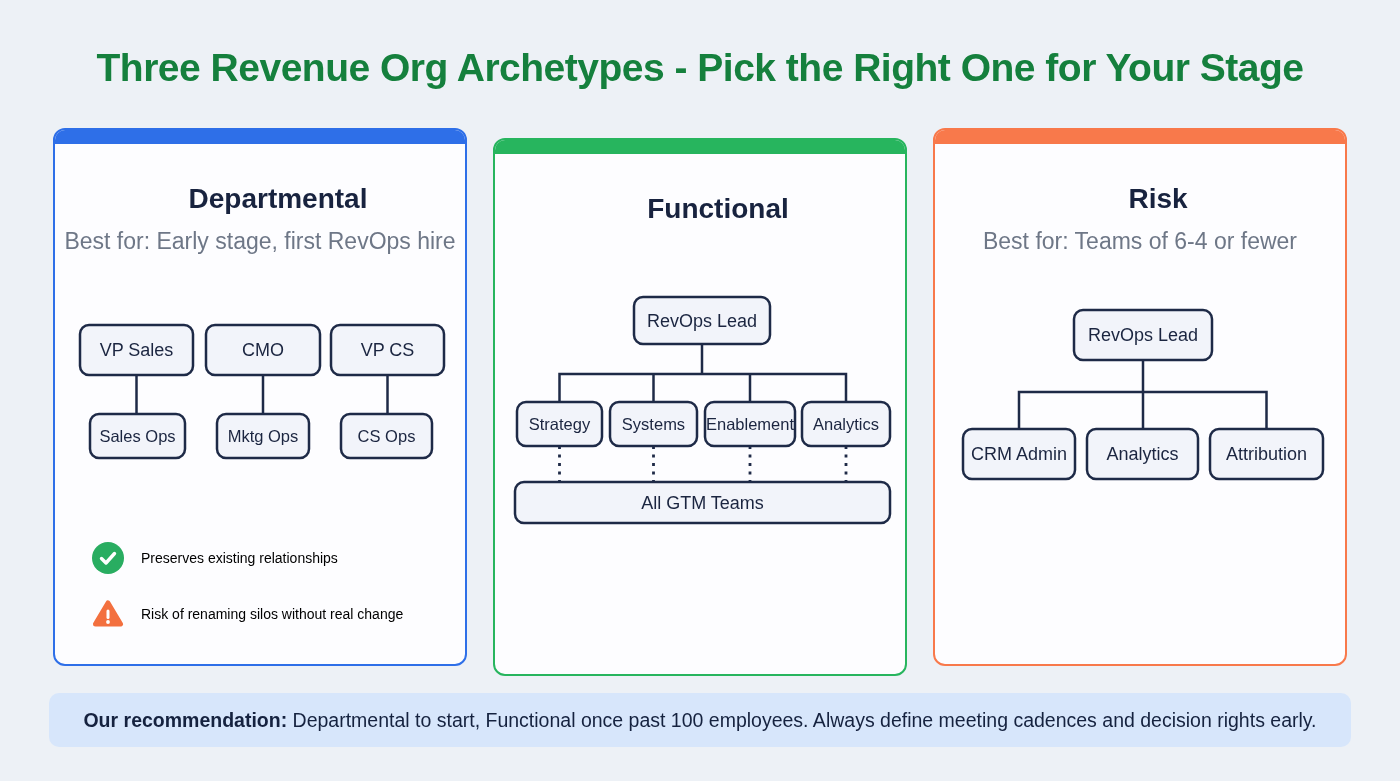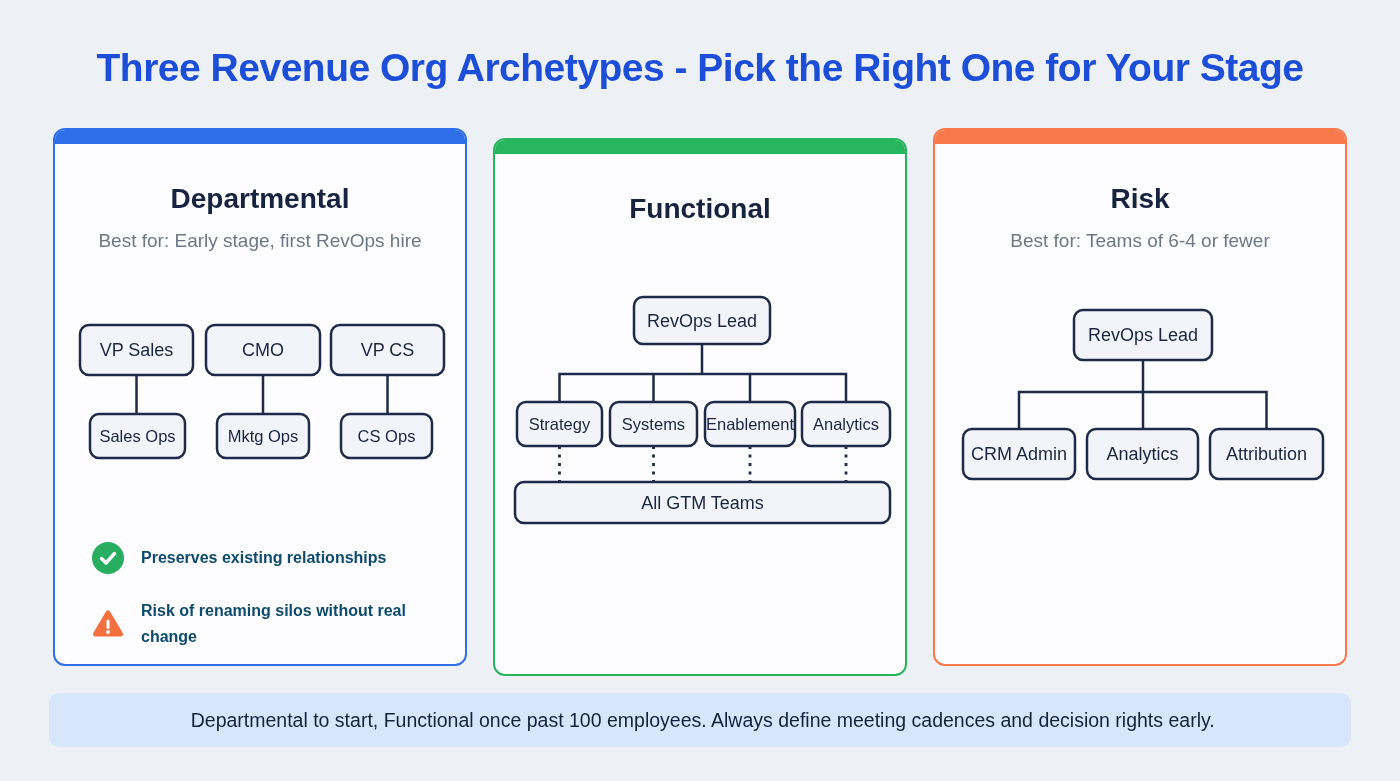--- a/index.html
+++ b/index.html
@@ -8,66 +8,66 @@
     font-family:"Liberation Sans", sans-serif;
     background:#edf1f6;
     position:relative;
     overflow:hidden;
     color:#1b2540;
   }
   .page-title {
     position:absolute; top:46px; left:0; width:100%;
     text-align:center;
     font-size:39px; font-weight:700; letter-spacing:-0.5px;
-    color:#1d4ed8;
+    color:#15803d;
   }
   .cards {
     position:absolute; top:128px; left:53px; width:1294px;
     display:flex; gap:26px;
   }
   .card {
     position:relative;
     width:414px; height:538px;
     background:#fdfdff;
     border-radius:12px;
     border:2px solid transparent;
     overflow:hidden;
   }
   .card .bar {
     position:absolute; top:0; left:0; width:100%; height:14px;
   }
   .card-title {
-    position:absolute; top:49px; left:0; width:100%;
+    position:absolute; top:49px; left:18px; width:100%;
     text-align:center; font-size:28px; font-weight:700; line-height:40px;
     color:#18233f;
   }
   .card-sub {
     position:absolute; top:99px; left:0; width:100%;
-    text-align:center; font-size:19px; line-height:24px;
+    text-align:center; font-size:23px; line-height:24px;
     color:#6e7787;
   }
   .chart { position:absolute; left:0; width:414px; }
   .chart-1 { top:190px; height:150px; }
   .chart-2 { top:155px; height:230px; }
   .chart-3 { top:175px; height:180px; }
   .chart rect { fill:#f2f4fa; stroke:#1e2a47; stroke-width:2.5; }
   .chart line, .chart path.connector { stroke:#1e2a47; stroke-width:2.5; fill:none; }
   .chart line.dotted { stroke-dasharray:3 5.5; stroke-width:2.8; }
   .chart text {
     fill:#1b2540; font-family:"Liberation Sans", sans-serif;
     font-size:18px; text-anchor:middle; dominant-baseline:central;
   }
   .chart text.small { font-size:16.5px; }
   .points {
     position:absolute; top:412px; left:37px; right:18px;
     display:flex; flex-direction:column; gap:24px;
   }
   .point { display:flex; align-items:center; gap:17px; }
   .point .txt {
-    font-size:16px; line-height:26px; color:#0c4a6e; max-width:330px;font-weight:bold;
+    font-size:14px; line-height:26px; color:#000000; max-width:330px;
   }
   .pt-icon { flex:0 0 32px; width:32px; height:32px; }
   .recommendation {
     position:absolute; left:49px; top:693px; width:1302px; height:54px;
     background:#d7e6fb; border-radius:10px;
     display:flex; align-items:center; justify-content:center;
     font-size:19.5px; color:#15223f; white-space:pre-wrap;
   }
   .recommendation .lbl { font-weight:700; }
 </style>
@@ -161,14 +161,14 @@
       <rect x="152" y="124" width="111" height="50" rx="9"></rect>
       <text x="207.5" y="149">Analytics</text>
       <rect x="275" y="124" width="113" height="50" rx="9"></rect>
       <text x="331.5" y="149">Attribution</text>
     </svg>
   </div>
 
 </div>
 
 <div class="recommendation">
-  <span> Departmental to start, Functional once past 100 employees. Always define meeting cadences and decision rights early.</span>
+  <span class="lbl">Our recommendation:</span><span> Departmental to start, Functional once past 100 employees. Always define meeting cadences and decision rights early.</span>
 </div>
 
 </body></html>

